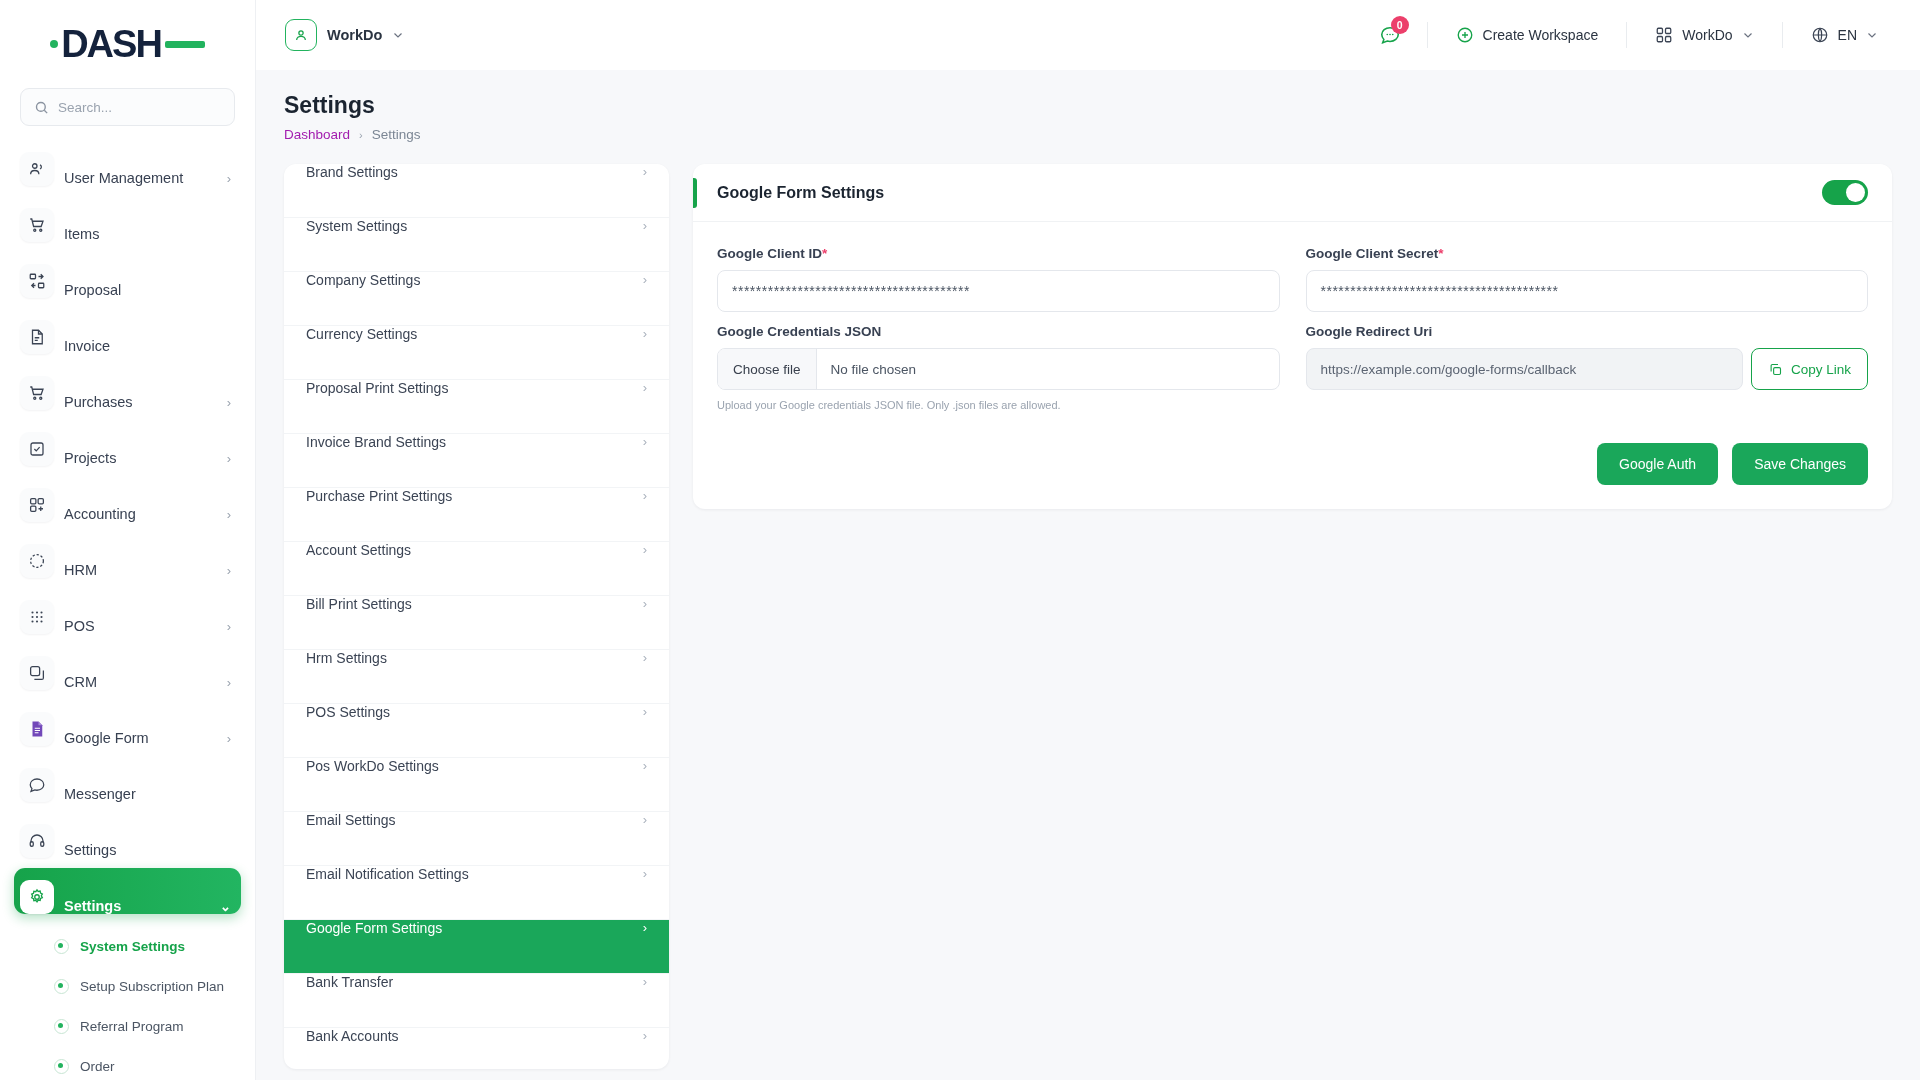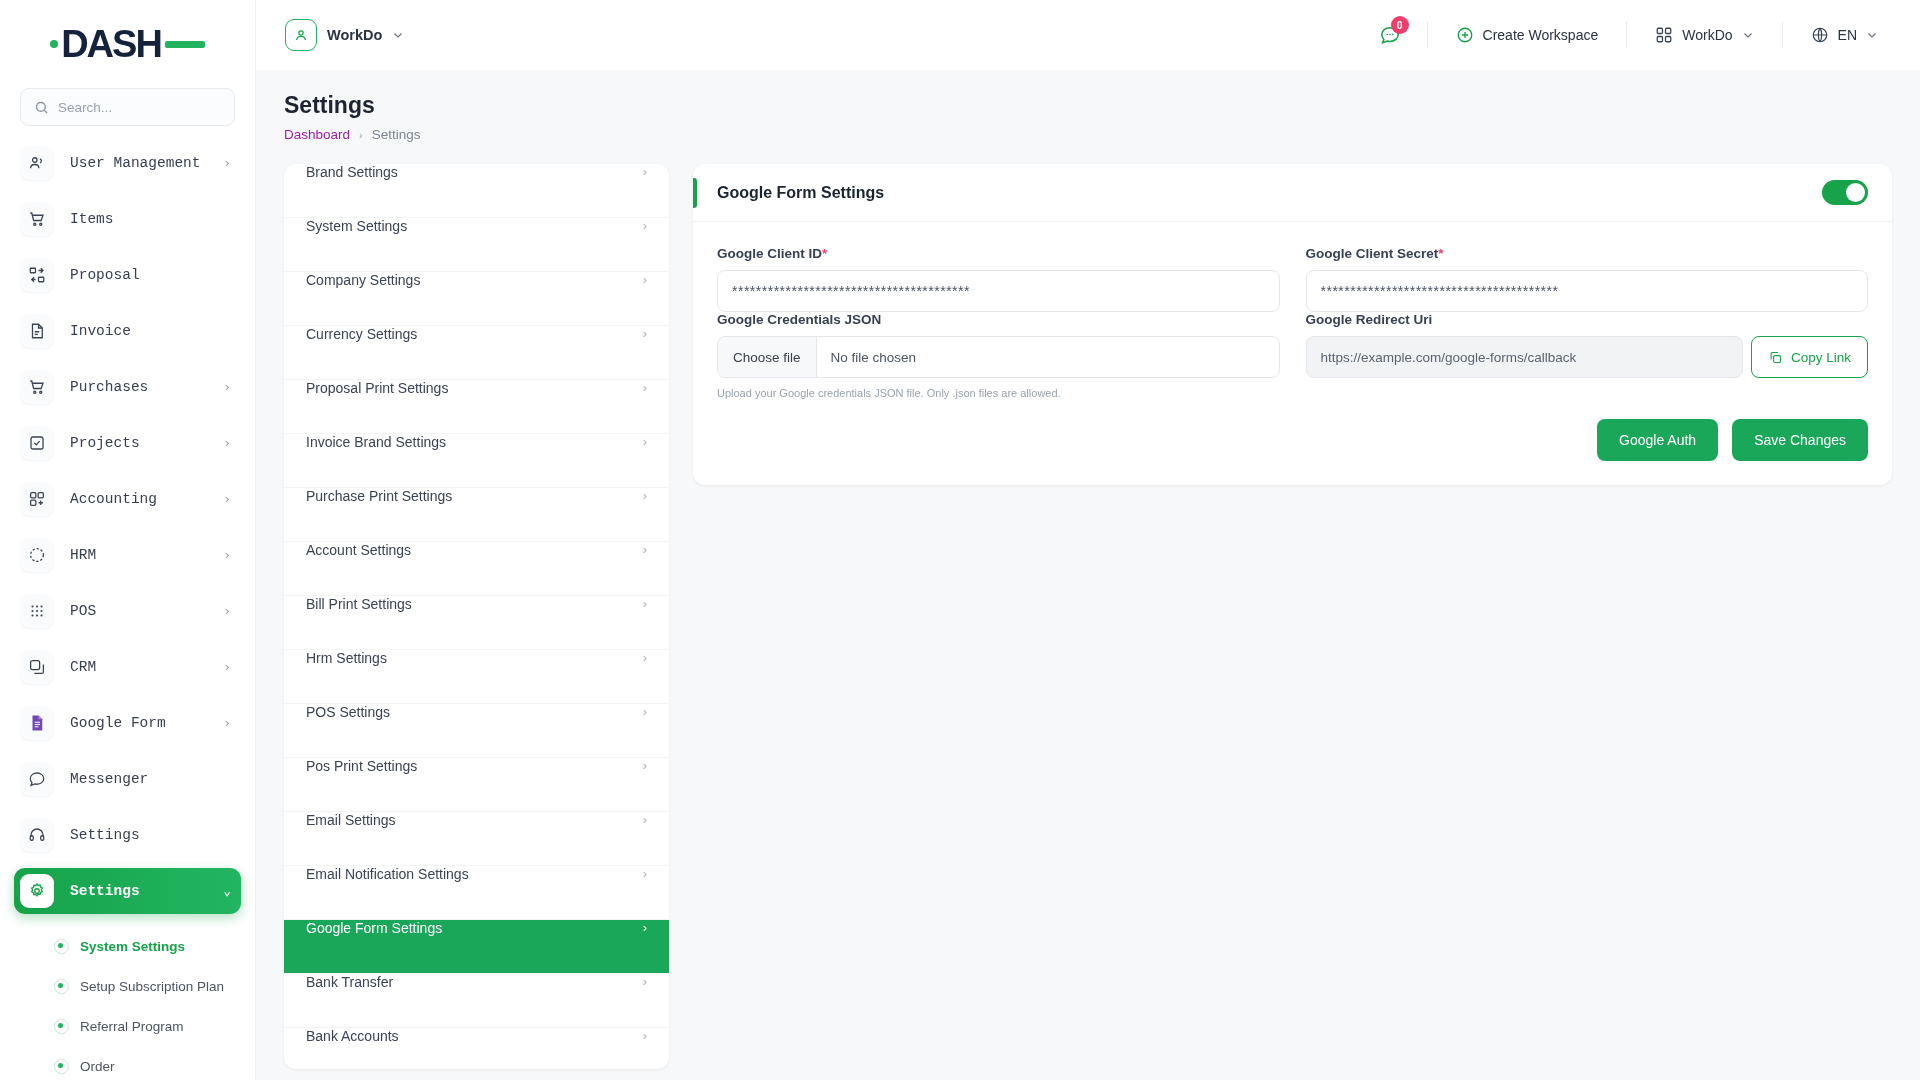--- a/index.html
+++ b/index.html
@@ -30,23 +30,23 @@
     gap: 9px; padding: 0 13px; flex: 0 0 38px;
   }
   .search-box input {
     border: 0; outline: 0; background: transparent; font-size: 13.5px;
     color: #6b7280; width: 100%; font-family: "Liberation Sans", sans-serif;
   }
   .search-box input::placeholder { color: #9aa3af; }
 
   .nav { flex: 1 1 auto; overflow: hidden; padding: 0 14px; }
   .nav-item {
-    display: flex; align-items: center; gap: 16px; height: 46px;
+    display: flex; align-items: flex-end; gap: 10px; height: 46px;
     padding: 0 10px 0 6px; border-radius: 11px; cursor: pointer;
-    color: #384152; font-size: 14.5px; margin-bottom: 10px; position: relative; font-family: Liberation Mono, monospace;
+    color: #384152; font-size: 14.5px; margin-bottom: 10px; position: relative;
   }
   .nav-item .ico {
     width: 34px; height: 34px; border-radius: 9px; background: #fafbfc;
     display: flex; align-items: center; justify-content: center; flex: 0 0 34px;
     box-shadow: 0 1px 2px rgba(17,24,39,.05);
   }
   .nav-item .lbl { flex: 1 1 auto; }
   .nav-item .chev { color: #9aa3af; font-size: 13px; flex: 0 0 auto; }
   .nav-item.active {
     background: linear-gradient(90deg,#16a34a,#22b561);
@@ -145,21 +145,21 @@
   .toggle {
     width: 46px; height: 25px; border-radius: 13px; background: #16a34a;
     position: relative; cursor: pointer; flex: 0 0 46px;
   }
   .toggle .knob {
     position: absolute; top: 3px; right: 3px; width: 19px; height: 19px;
     border-radius: 50%; background: #fff;
   }
   .card-body { padding: 24px 24px 4px 24px; }
   .grid2 { display: flex; gap: 26px; }
-  .fld { flex: 1 1 50%; min-width: 0; margin-bottom: 0; }
+  .fld { flex: 1 1 50%; min-width: 0; margin-bottom: 12px; }
   .fld-label { font-size: 13.5px; font-weight: 600; color: #384152; margin-bottom: 9px; display: block; }
   .req { color: #ec3f6b; }
   .input {
     width: 100%; height: 42px; border: 1px solid #e4e7ec; border-radius: 8px;
     padding: 0 14px; font-size: 14px; color: #4b5563; outline: none;
     background: #fff; font-family: "Liberation Sans", sans-serif;
     display: flex; align-items: center; letter-spacing: .5px;
   }
   .file-input {
     width: 100%; height: 42px; border: 1px solid #e4e7ec; border-radius: 8px;
@@ -540,21 +540,21 @@
             </div>
           <div class="sl-item">
               <span class="sl-lbl">Hrm Settings</span>
               <span class="sl-chev">›</span>
             </div>
           <div class="sl-item">
               <span class="sl-lbl">POS Settings</span>
               <span class="sl-chev">›</span>
             </div>
           <div class="sl-item">
-              <span class="sl-lbl">Pos Print Settings</span>
+              <span class="sl-lbl">Pos WorkDo Settings</span>
               <span class="sl-chev">›</span>
             </div>
           <div class="sl-item">
               <span class="sl-lbl">Email Settings</span>
               <span class="sl-chev">›</span>
             </div>
           <div class="sl-item">
               <span class="sl-lbl">Email Notification Settings</span>
               <span class="sl-chev">›</span>
             </div>

